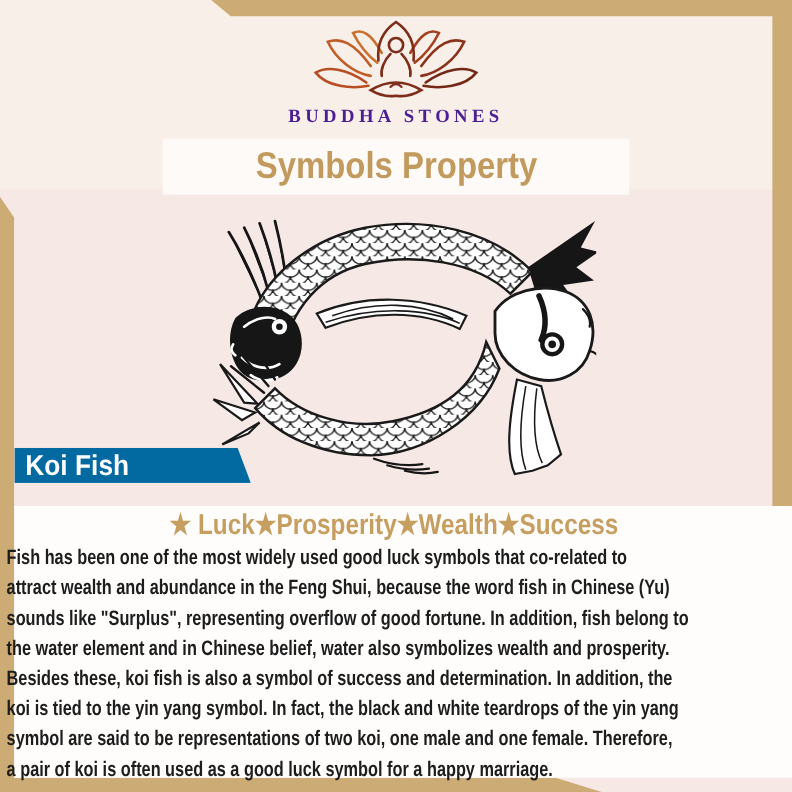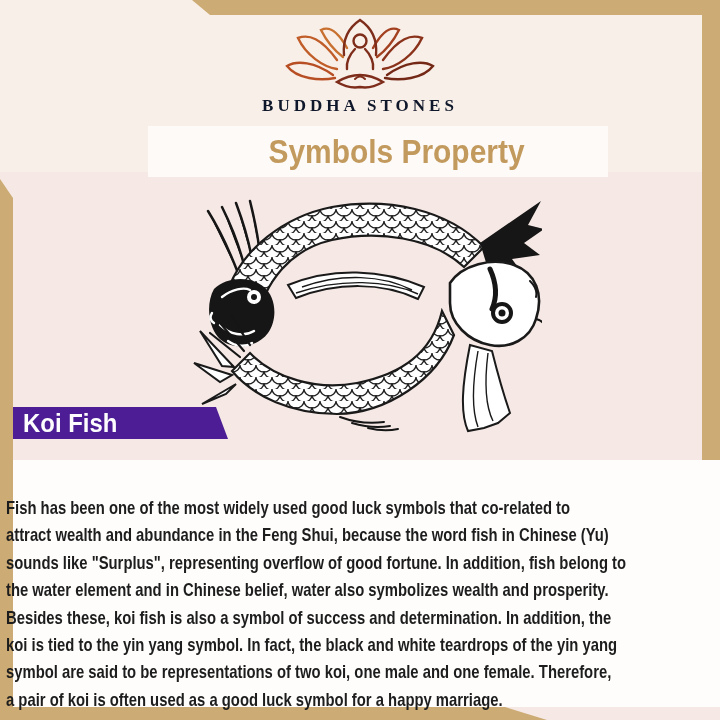--- a/index.html
+++ b/index.html
@@ -12,37 +12,37 @@
   .bar{position:absolute;left:0;top:0;width:720px;height:720px;background:#ccab74;}
   .bar-top{clip-path:polygon(192px 0,720px 0,720px 15px,210px 15px);}
   .bar-right{clip-path:polygon(702px 0,720px 0,720px 523px,712px 535px,702px 512px);}
   .bar-left{clip-path:polygon(0 179px,13px 198px,13px 720px,0 720px);}
   .bar-bottom{clip-path:polygon(0 707px,505px 707px,547px 720px,0 720px);}
   
   .logo{position:absolute;left:283px;top:18px;width:154px;height:80px;}
   .brand{
     position:absolute;left:0;top:96px;width:720px;text-align:center;
     font-family:"Liberation Serif",serif;font-size:17px;font-weight:600;
-    letter-spacing:4px;color:#0f172a;
+    letter-spacing:4px;color:#4c1d95;
   }
   
   .title-banner{
     position:absolute;left:148px;top:126px;width:424px;height:51px;
-    background:#fdfaf7;display:flex;align-items:center;justify-content:center;padding-left:36px;
+    background:#fdfaf7;display:flex;align-items:center;justify-content:center;
   }
   .title-banner span{
     display:inline-block;font-size:34px;font-weight:bold;color:#c39a5e;
     transform:scaleX(.88);white-space:nowrap;
   }
   
   .koi{position:absolute;left:192px;top:185px;width:350px;height:250px;}
   
   .section-banner{
     position:absolute;left:13px;top:407px;width:230px;height:32px;
-    background:#4c1d95;clip-path:polygon(0 0,203px 0,215px 32px,0 32px);
+    background:#0369a1;clip-path:polygon(0 0,203px 0,215px 32px,0 32px);
     display:flex;align-items:flex-end;
   }
   .section-banner span{
     display:inline-block;margin-left:10px;font-size:26px;font-weight:bold;
     color:#fdfdfd;transform:scaleX(.92);transform-origin:0 50%;white-space:nowrap;
   }
   
   .panel{position:absolute;left:13px;top:460px;width:707px;height:247px;background:#fefdfc;}
   .highlights{
     position:absolute;left:13px;top:461px;width:690px;height:31px;
@@ -161,20 +161,23 @@
       <path d="M338,96 q8,8 6,16 M344,134 q8,2 9,8" fill="none" stroke="#161616" stroke-width="2" stroke-linecap="round"></path>
     </svg>
   </div>
 
   <div class="section-banner">
     <span>Koi Fish</span>
   </div>
 
   <div class="panel"></div>
 
+  <div class="highlights">
+    <span>★ Luck★Prosperity★Wealth★Success</span>
+  </div>
 
   <div class="body-text">
     <div class="body-line">Fish has been one of the most widely used good luck symbols that co-related to</div>
     <div class="body-line">attract wealth and abundance in the Feng Shui, because the word fish in Chinese (Yu)</div>
     <div class="body-line">sounds like "Surplus", representing overflow of good fortune. In addition, fish belong to</div>
     <div class="body-line">the water element and in Chinese belief, water also symbolizes wealth and prosperity.</div>
     <div class="body-line">Besides these, koi fish is also a symbol of success and determination. In addition, the</div>
     <div class="body-line">koi is tied to the yin yang symbol. In fact, the black and white teardrops of the yin yang</div>
     <div class="body-line">symbol are said to be representations of two koi, one male and one female. Therefore,</div>
     <div class="body-line">a pair of koi is often used as a good luck symbol for a happy marriage.</div>

